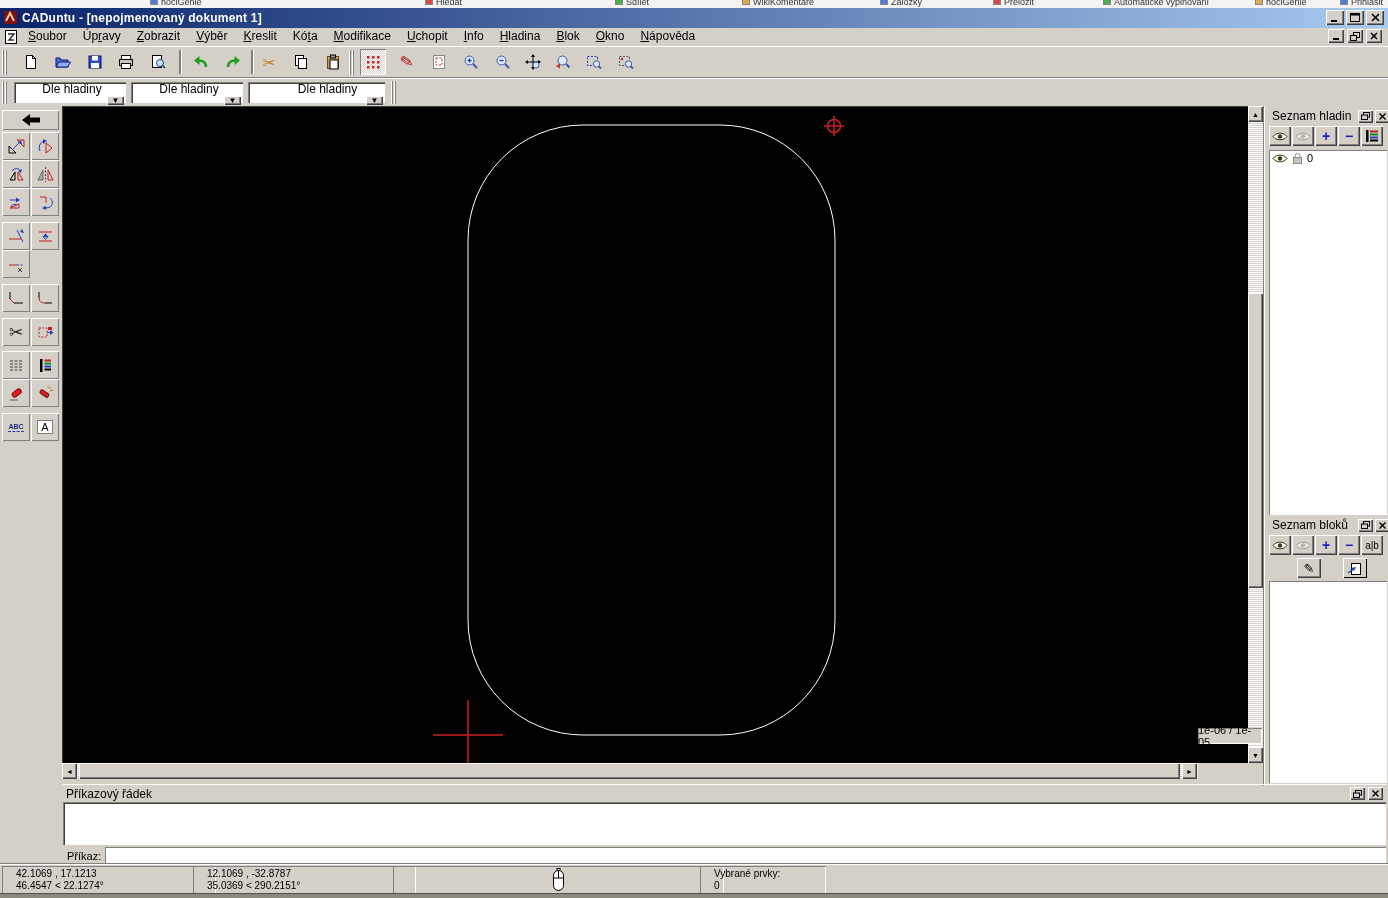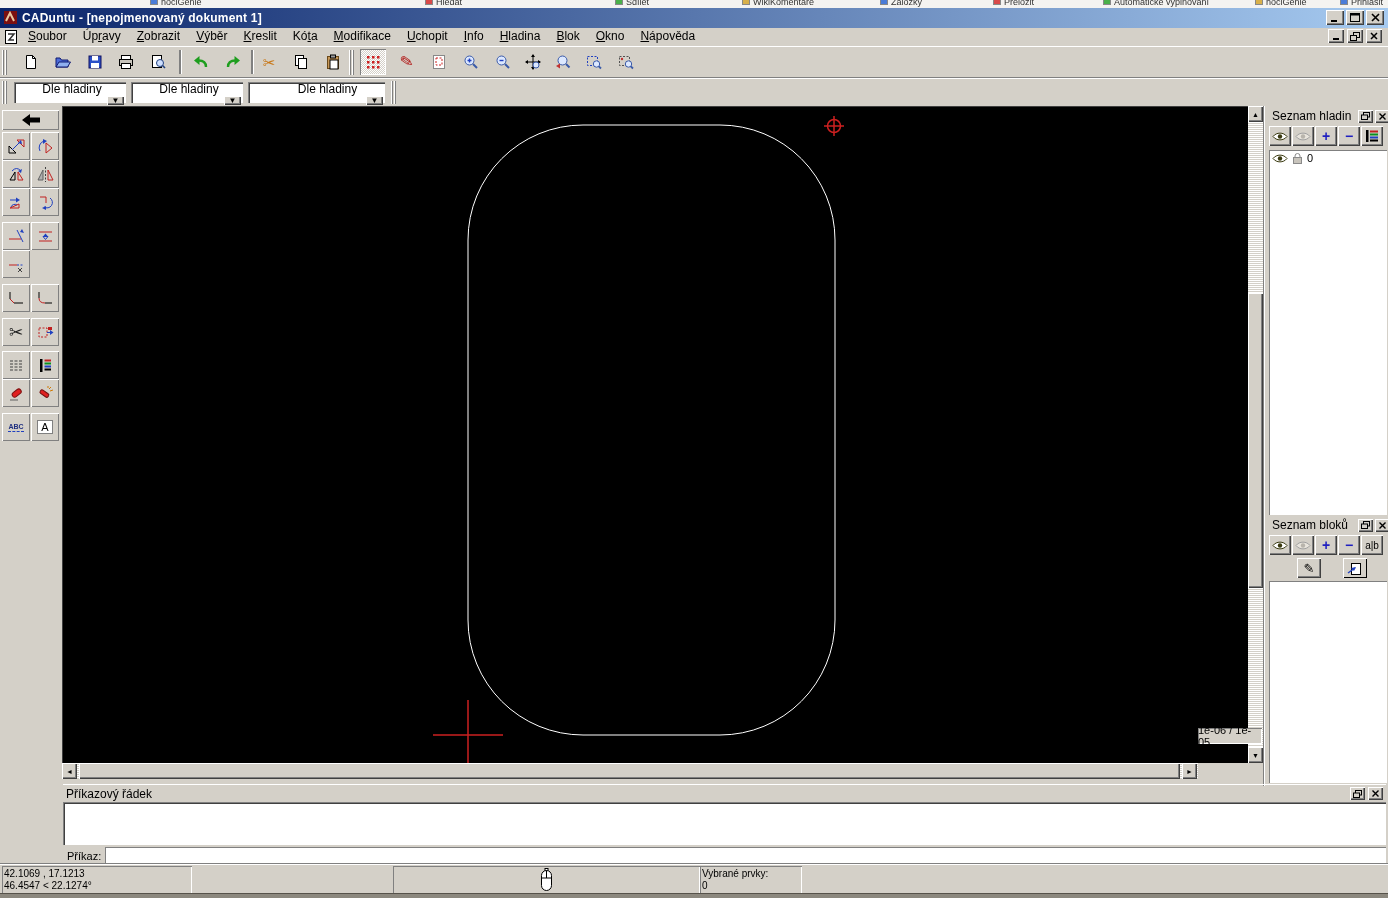--- a/index.html
+++ b/index.html
@@ -25,21 +25,21 @@
   .title-text{color:#fff;font-weight:bold;font-size:12px;margin-left:6px;letter-spacing:.2px;}
   .winbtn{width:18px;height:15px;margin-left:2px;}
   .menubar{display:flex;align-items:flex-start;font-size:12px;}
   .menu-item{padding:1px 8px;cursor:default;}
   .menu-item u{text-decoration:underline;}
   .combo{background:#fff;box-shadow:inset 1px 1px 0 #808080,inset 2px 2px 0 #404040,inset -1px -1px 0 #fff;
          display:flex;align-items:center;font-size:12px;height:21px;flex-direction:column;}
   .combo .arrowbtn{margin-left:auto;width:17px;height:17px;margin-right:2px;font-size:8px;}
   .ptitle{font-size:12px;display:flex;align-items:center;padding-left:3px;}
   .pbtn-s{width:15px;height:13px;margin-left:2px;}
-  .statpanel{box-shadow:inset 1px 1px 0 #808080,inset -1px -1px 0 #fff;font-size:10px;line-height:12px;padding:2px 2px;}
+  .statpanel{box-shadow:inset 1px 1px 0 #808080,inset -1px -1px 0 #fff;font-size:10px;line-height:12px;padding:2px 14px;}
   svg{display:block;}
   .glyph{font-size:13px;line-height:1;}
 </style>
 </head>
 <body>
 
 <div class="root">
 
   <div class="abs strip" style="left:0;top:0;width:1388px;height:8px;" id="bgstrip">
       <span class="strip-item" style="left: 150px;"><span class="strip-dot" style="background: rgb(74, 124, 216);"></span>hociGenie</span>
@@ -581,20 +581,24 @@
       <span style="font-size:11px;padding:0 4px;">Příkaz:</span>
       <input class="sunken-thin" style="flex: 1 1 0%; height: 15px; border: 0px; font-size: 11px; font-family: &quot;Liberation Sans&quot;, sans-serif; background: rgb(255, 255, 255); outline: none;" value="">
     </div>
   </div>
 
   <div class="abs" style="left:0;top:863px;width:1388px;height:30px;border-top:1px solid #808080;box-shadow:0 1px 0 #fff inset;">
     <div class="abs statpanel" style="left:2px;top:2px;width:186px;height:24px;">
       <div>42.1069 , 17.1213</div>
       <div>46.4547 &lt; 22.1274°</div>
     </div>
+    <div class="abs statpanel" style="left:193px;top:2px;width:195px;height:24px;">
+      <div>12.1069 , -32.8787</div>
+      <div>35.0369 &lt; 290.2151°</div>
+    </div>
     <div class="abs statpanel cc" style="left:393px;top:2px;width:303px;height:24px;">
       <svg width="15" height="24">
         <rect x="6" y="0.5" width="3" height="3" fill="#fff" stroke="#000"></rect>
         <rect x="2.5" y="2.5" width="10" height="20" rx="5" fill="#fff" stroke="#000"></rect>
         <line x1="7.5" y1="2.5" x2="7.5" y2="10" stroke="#000"></line>
         <line x1="2.5" y1="10" x2="12.5" y2="10" stroke="#000"></line>
       </svg>
     </div>
     <div class="abs statpanel" style="left:700px;top:2px;width:98px;height:24px;">
       <div>Vybrané prvky:</div>

